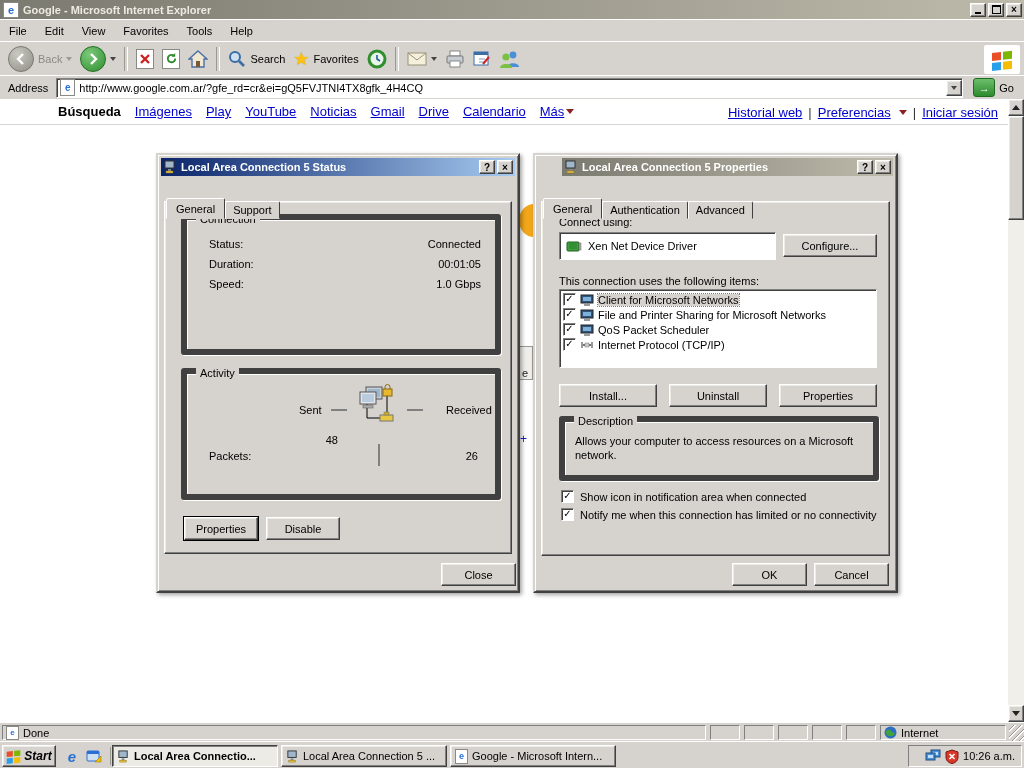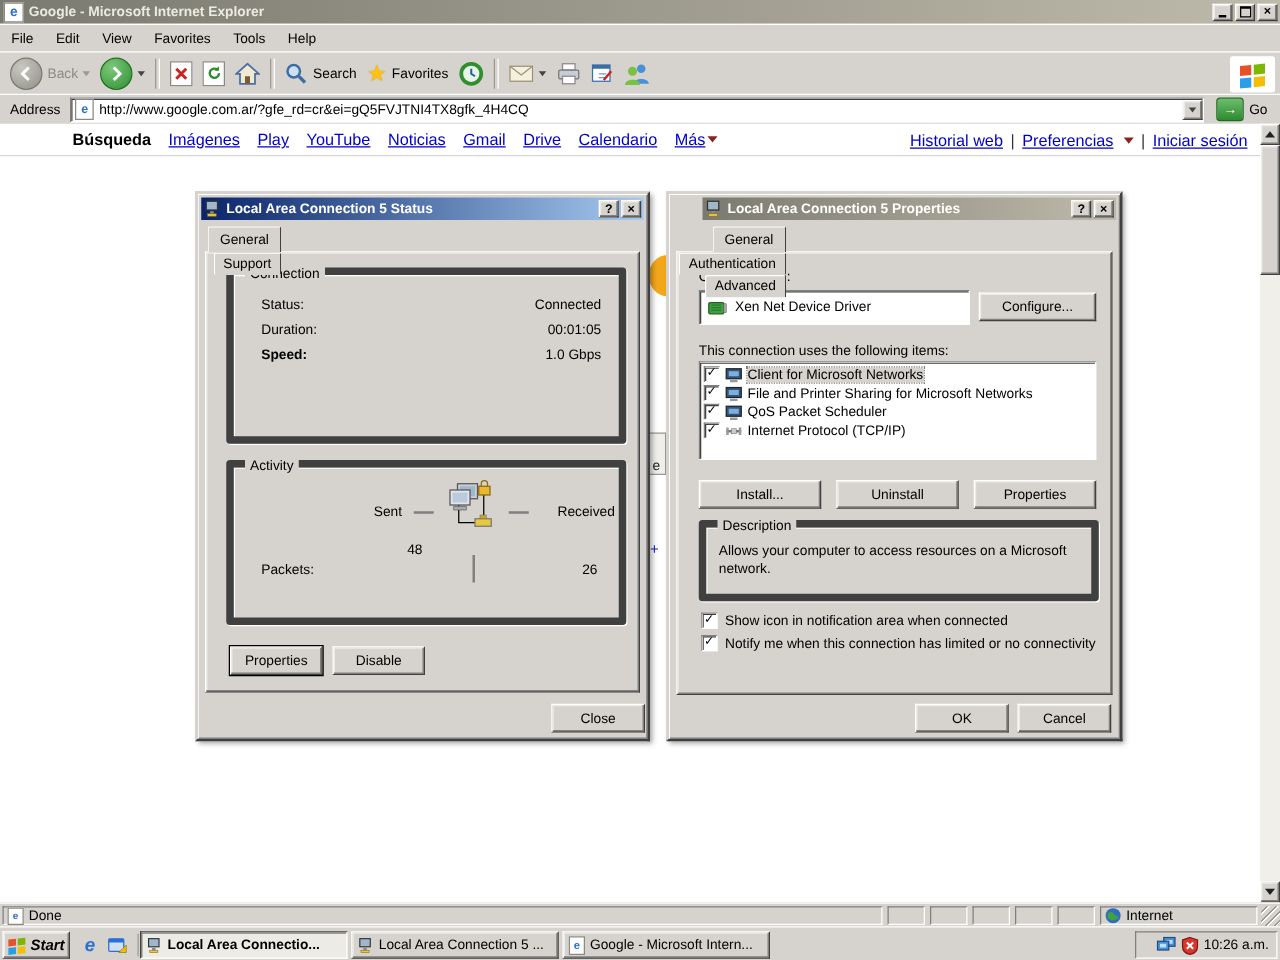--- a/index.html
+++ b/index.html
@@ -85,21 +85,21 @@
   .dialog{background:#D6D3CE;border:2px solid;border-color:#D6D3CE #404040 #404040 #D6D3CE;
           box-shadow:inset 1px 1px 0 #fff, inset -1px -1px 0 #808080, 2px 2px 4px rgba(0,0,0,.35);box-sizing:border-box;}
   .d1{left:156px;top:153px;width:364px;height:440px;z-index:30;}
   .d2{left:533px;top:153px;width:365px;height:440px;z-index:25;}
   .dtitle{position:absolute;left:3px;top:3px;right:3px;height:18px;display:flex;align-items:center;
           padding-left:2px;box-sizing:border-box;}
   .dtitle.act{background:linear-gradient(90deg,#0A246A,#A6CAF0);}
   .dtitle.inact{background:linear-gradient(90deg,#7B7A70,#BEBAAB);margin-left:24px;}
   .dtitle .t{color:#fff;font-weight:bold;font-size:11px;margin-left:4px;flex:1;white-space:nowrap;overflow:hidden;}
   .dwbtn{width:16px;height:14px;margin-right:2px;font-weight:bold;font-size:10px;flex:none;}
-  .tabs{position:absolute;left:8px;top:29px;display:flex;align-items:flex-end;height:18px;flex-direction:column;}
+  .tabs{position:absolute;left:8px;top:46px;display:flex;align-items:flex-end;height:18px;}
   .tab{background:#D6D3CE;border:1px solid;border-color:#fff #404040 transparent #fff;border-radius:2px 2px 0 0;
        font-size:11px;height:18px;line-height:17px;padding:0 7px;box-sizing:border-box;position:relative;z-index:1;}
   .tab.activetab{height:21px;line-height:20px;margin-top:-3px;padding:0 9px;z-index:6;}
   .tabpage{position:absolute;left:6px;right:6px;background:#D6D3CE;border:1px solid;
            border-color:#fff #404040 #404040 #fff;box-shadow:inset -1px -1px 0 #808080, inset 1px 1px 0 #ECEBE5;}
   .lbl{position:absolute;font-size:11px;color:#000;}
   .val{position:absolute;font-size:11px;color:#000;text-align:right;}
   .dash{position:absolute;height:2px;background:#808080;}
   .vline{position:absolute;width:2px;background:#808080;}
   
@@ -334,21 +334,21 @@
       <span class="tab">Support</span>
     </div>
     <div class="tabpage" style="top:46px;height:351px;">
 
       <div class="abs groupbox" style="left:16px;top:12px;width:320px;height:141px;">
         <span class="grouplabel">Connection</span>
         <span class="lbl" style="left:22px;top:18px;text-align:right;">Status:</span>
         <span class="val" style="right:14px;top:18px;">Connected</span>
         <span class="lbl" style="left:22px;top:38px;">Duration:</span>
         <span class="val" style="right:14px;top:38px;">00:01:05</span>
-        <span class="lbl" style="left:22px;top:58px;font-weight:bold;">Speed:</span>
+        <span class="lbl" style="left:22px;top:58px;">Speed:</span>
         <span class="val" style="right:14px;top:58px;">1.0 Gbps</span>
       </div>
 
       <div class="abs groupbox" style="left:16px;top:166px;width:320px;height:132px;">
         <span class="grouplabel">Activity</span>
         <span class="lbl" style="left:112px;top:30px;">Sent</span>
         <span class="dash" style="left:144px;top:35px;width:16px;"></span>
         <span class="abs" style="left:166px;top:10px;">
           <svg width="46" height="44" viewBox="0 0 46 44">
             <path d="M14 20 L14 34 L28 34" stroke="#000" fill="none"></path>

